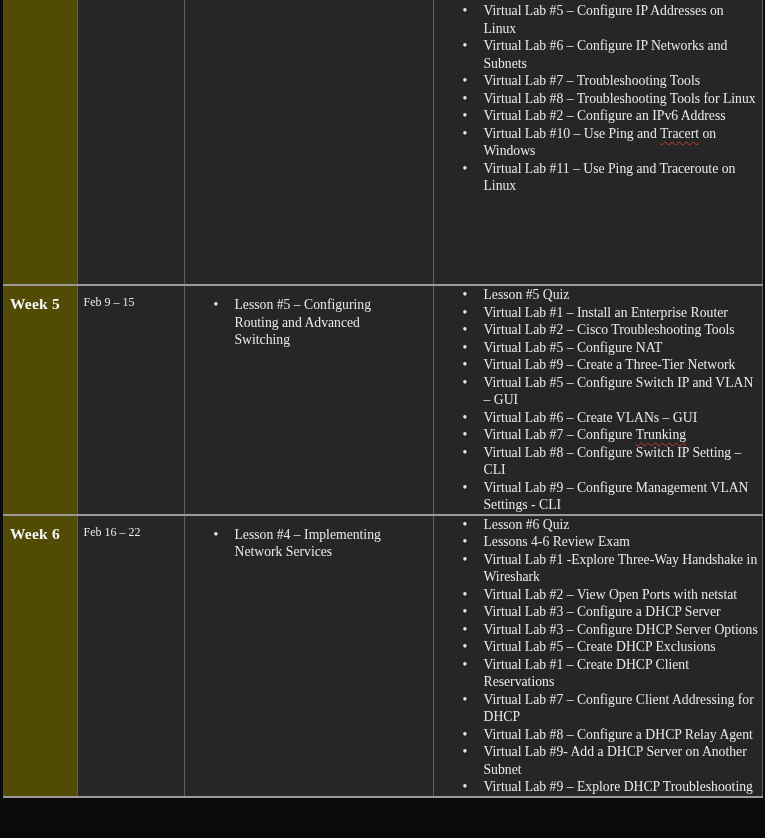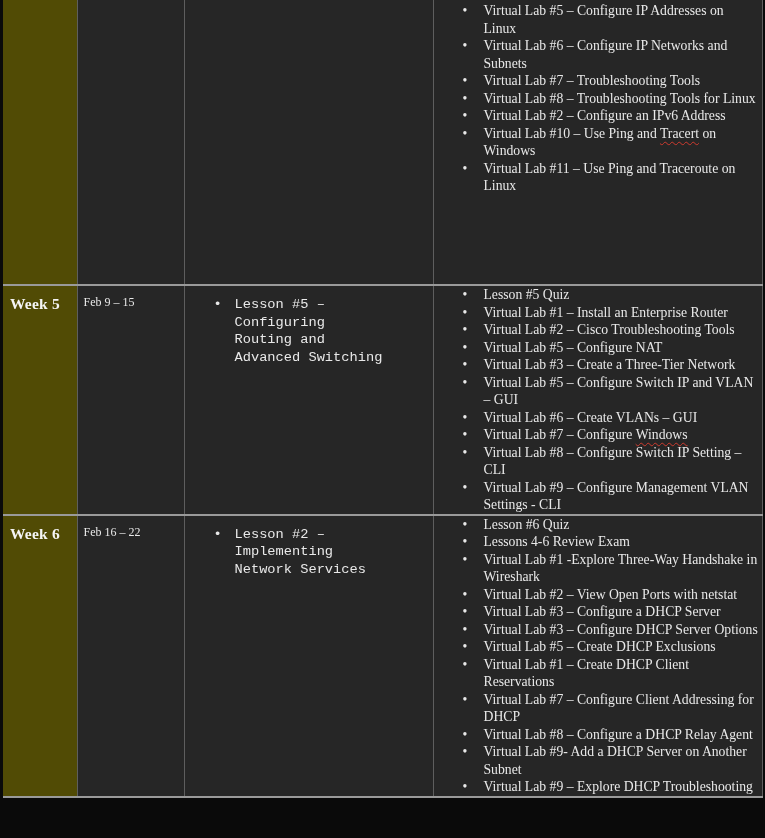--- a/index.html
+++ b/index.html
@@ -61,21 +61,21 @@
     list-style: none;
     margin: 0; padding: 0;
     font-size: 13.7px;
     line-height: 17.5px;
   }
   ul.bullet-list li {
     position: relative;
     padding-left: 50px;
     padding-right: 3px;
   }
-  td.lessons-cell ul.bullet-list li { padding-right: 44px; font-family: Liberation Mono, monospace; }
+  td.lessons-cell ul.bullet-list li { padding-right: 44px; }
   ul.bullet-list li::before {
     content: "\2022";
     position: absolute;
     left: 29px;
     top: 0;
   }
   .sq {
     text-decoration: underline;
     text-decoration-style: wavy;
     text-decoration-color: #cd3a2e;
@@ -120,35 +120,35 @@
           <ul class="bullet-list">
               <li><span>Lesson #5 – Configuring Routing and Advanced Switching</span></li>
             </ul>
         </td>
         <td class="assign-cell">
           <ul class="bullet-list">
               <li><span>Lesson #5 Quiz</span></li>
               <li><span>Virtual Lab #1 – Install an Enterprise Router</span></li>
               <li><span>Virtual Lab #2 – Cisco Troubleshooting Tools</span></li>
               <li><span>Virtual Lab #5 – Configure NAT</span></li>
-              <li><span>Virtual Lab #3 – Create a Three-Tier Network</span></li>
+              <li><span>Virtual Lab #9 – Create a Three-Tier Network</span></li>
               <li><span>Virtual Lab #5 – Configure Switch IP and VLAN – GUI</span></li>
               <li><span>Virtual Lab #6 – Create VLANs – GUI</span></li>
-              <li><span>Virtual Lab #7 – Configure </span><span class="sq">Windows</span></li>
+              <li><span>Virtual Lab #7 – Configure </span><span class="sq">Trunking</span></li>
               <li><span>Virtual Lab #8 – Configure Switch IP Setting – CLI</span></li>
               <li><span>Virtual Lab #9 – Configure Management VLAN Settings - CLI</span></li>
             </ul>
         </td>
       </tr>
       <tr class="r2">
         <td class="week-cell">Week 6</td>
         <td class="date-cell">Feb 16 – 22</td>
         <td class="lessons-cell">
           <ul class="bullet-list">
-              <li><span>Lesson #2 – Implementing Network Services</span></li>
+              <li><span>Lesson #4 – Implementing Network Services</span></li>
             </ul>
         </td>
         <td class="assign-cell">
           <ul class="bullet-list">
               <li><span>Lesson #6 Quiz</span></li>
               <li><span>Lessons 4-6 Review Exam</span></li>
               <li><span>Virtual Lab #1 -Explore Three-Way Handshake in Wireshark</span></li>
               <li><span>Virtual Lab #2 – View Open Ports with netstat</span></li>
               <li><span>Virtual Lab #3 – Configure a DHCP Server</span></li>
               <li><span>Virtual Lab #3 – Configure DHCP Server Options</span></li>

